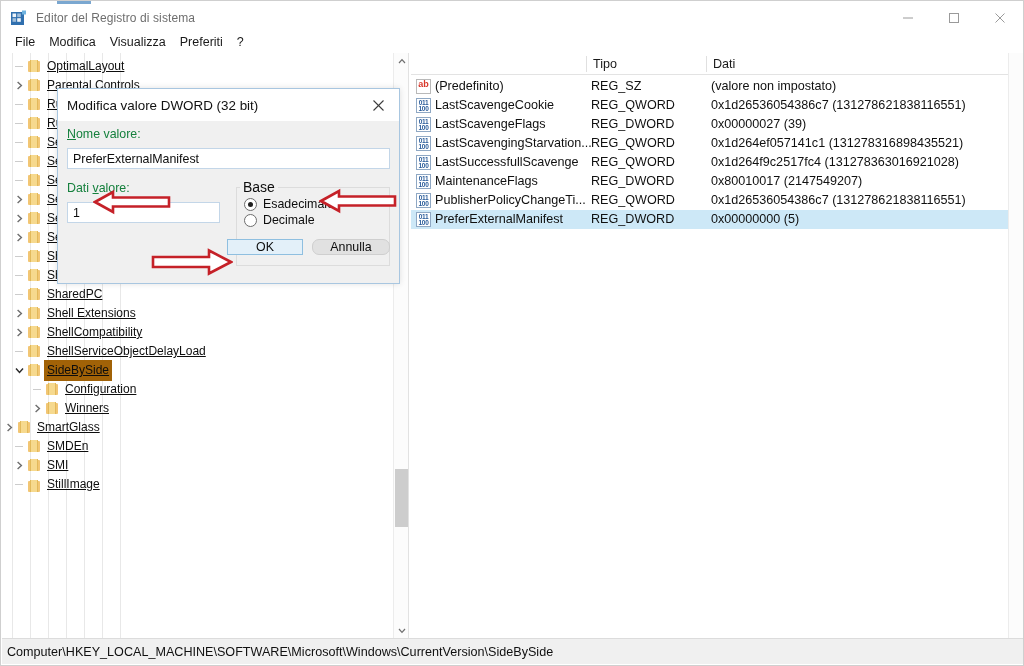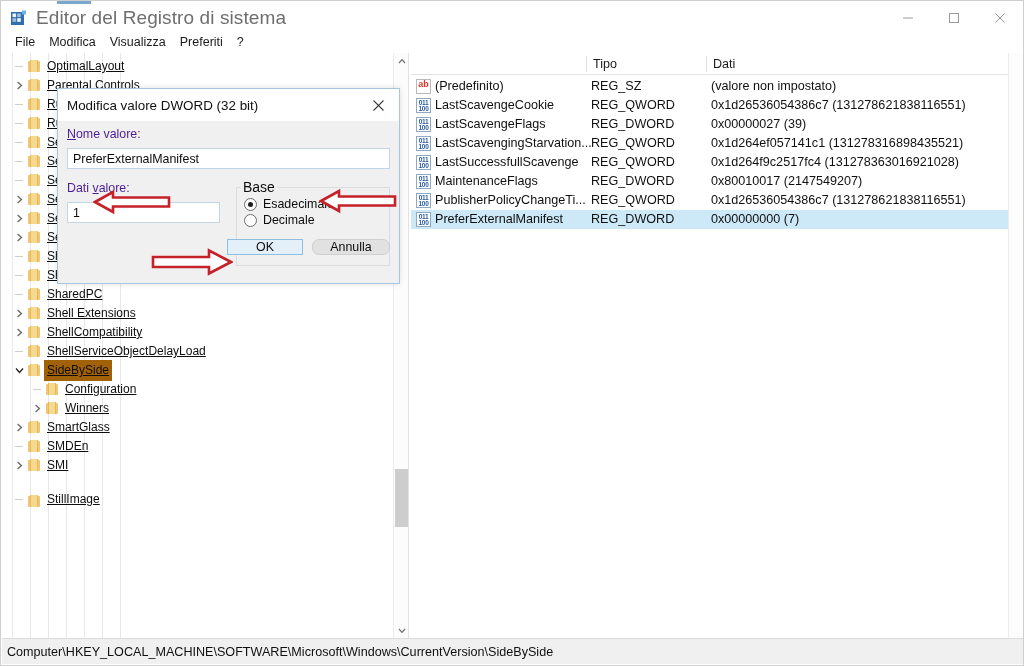--- a/index.html
+++ b/index.html
@@ -26,21 +26,21 @@
   .title-accent {
     position: absolute; left: 56px; top: 0; width: 34px; height: 3px;
     background: #7aa7d0;
   }
   .app-icon {
     position: relative;
     width: 17px; height: 17px; margin-left: 9px; margin-right: 9px;
     flex: 0 0 auto;
   }
   .title-text {
-    font-size: 19px; color: #6e6e6e; letter-spacing: .1px;
+    font-size: 12px; color: #6e6e6e; letter-spacing: .1px;
   }
   .winbtns {
     position: absolute; right: 0; top: 0; height: 34px;
     display: flex; align-items: stretch;
   }
   .winbtn {
     width: 46px; display: flex; align-items: center; justify-content: center;
     color: #9a9a9a;
   }
   .winbtn svg { display: block; }
@@ -200,21 +200,21 @@
     display: flex; align-items: center;
   }
   .dlg-title .t {
     font-size: 13.4px; color: #111111; padding-left: 9px;
   }
   .dlg-close {
     position: absolute; right: 0; top: 0; width: 42px; height: 32px;
     display: flex; align-items: center; justify-content: center; color: #3c3c3c;
   }
   .dlg-body { position: absolute; left: 0; top: 32px; width: 341px; bottom: 0; background: #f0f0f0; }
-  .lbl { position: absolute; font-size: 12.4px; color: #4c1d95; white-space: nowrap; }
+  .lbl { position: absolute; font-size: 12.4px; color: #15803d; white-space: nowrap; }
   .lbl u { text-decoration: underline; }
   .txtbox {
     position: absolute; background: #ffffff; border: 1px solid #c3d6e8;
     font-size: 12.4px; color: #0d0d0d; line-height: 1; padding: 4px 5px 0 5px;
   }
   .groupbox {
     position: absolute; border: 1px solid #dcdcdc;
   }
   .grouptitle {
     position: absolute; background: #f0f0f0; font-size: 14px; color: #0d0d0d;
@@ -479,21 +479,21 @@
             <svg width="9" height="9" viewBox="0 0 9 9">
               <path d="M2.6 1 L6.4 4.5 L2.6 8" fill="none" stroke="#6d6d6d" stroke-width="1.4"></path>
             </svg>
           </div>
           <div class="tfolder">
             <span class="fold-back"></span>
             <span class="fold-front"></span>
           </div>
           <span class="tlabel">Winners</span>
         </div>
-        <div class="tnode" style="top: 365px; padding-left: 10px;">
+        <div class="tnode" style="top: 365px; ">
           <div class="chev">
             <svg width="9" height="9" viewBox="0 0 9 9">
               <path d="M2.6 1 L6.4 4.5 L2.6 8" fill="none" stroke="#6d6d6d" stroke-width="1.4"></path>
             </svg>
           </div>
           <div class="tfolder">
             <span class="fold-back"></span>
             <span class="fold-front"></span>
           </div>
           <span class="tlabel">SmartGlass</span>
@@ -511,21 +511,21 @@
             <svg width="9" height="9" viewBox="0 0 9 9">
               <path d="M2.6 1 L6.4 4.5 L2.6 8" fill="none" stroke="#6d6d6d" stroke-width="1.4"></path>
             </svg>
           </div>
           <div class="tfolder">
             <span class="fold-back"></span>
             <span class="fold-front"></span>
           </div>
           <span class="tlabel">SMI</span>
         </div>
-        <div class="tnode" style="top: 437px; padding-left: 10px; align-items: flex-end;">
+        <div class="tnode" style="top: 422px; padding-left: 10px; align-items: flex-end;">
           <div class="dash"></div>
           <div class="tfolder">
             <span class="fold-back"></span>
             <span class="fold-front"></span>
           </div>
           <span class="tlabel">StillImage</span>
         </div>
       </div>
   </div>
 
@@ -631,21 +631,21 @@
         </div>
         <div class="lrow selected" style="top: 157px;">
           <div class="vicon">
             <div class="ico-bin">
               <div class="b1">011</div>
               <div class="b2">100</div>
             </div>
           </div>
           <div class="lcell name">PreferExternalManifest</div>
           <div class="lcell type">REG_DWORD</div>
-          <div class="lcell data">0x00000000 (7)</div>
+          <div class="lcell data">0x00000000 (5)</div>
         </div>
       </div>
   </div>
 
   <div class="vtrack-right"></div>
 
   <div class="statusbar">
     <div class="txt">Computer\HKEY_LOCAL_MACHINE\SOFTWARE\Microsoft\Windows\CurrentVersion\SideBySide</div>
   </div>
 

